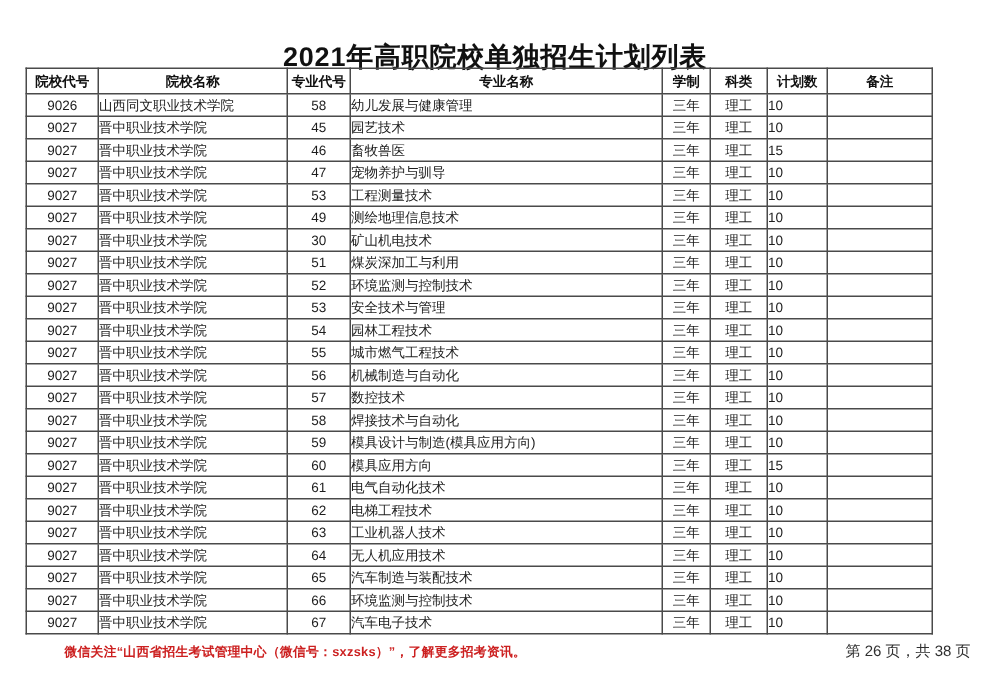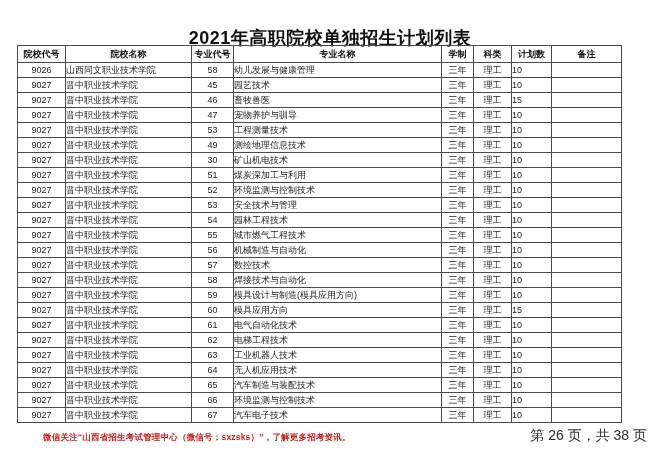--- a/index.html
+++ b/index.html
@@ -74,21 +74,21 @@
     align-items: baseline;
     margin-left: 15px;
   }
   .wechat-notice {
     font-size: 8.5px;
     font-weight: bold;
     color: var(--accent-red, #cc2020);
     letter-spacing: 0.2px;
   }
   .page-indicator {
-    font-size: 14px;
+    font-size: 10px;
     color: #2e2e2e;
   }
 </style>
 </head>
 <body>
 
 <div class="page">
 
   <div class="doc-title">2021年高职院校单独招生计划列表</div>
 

